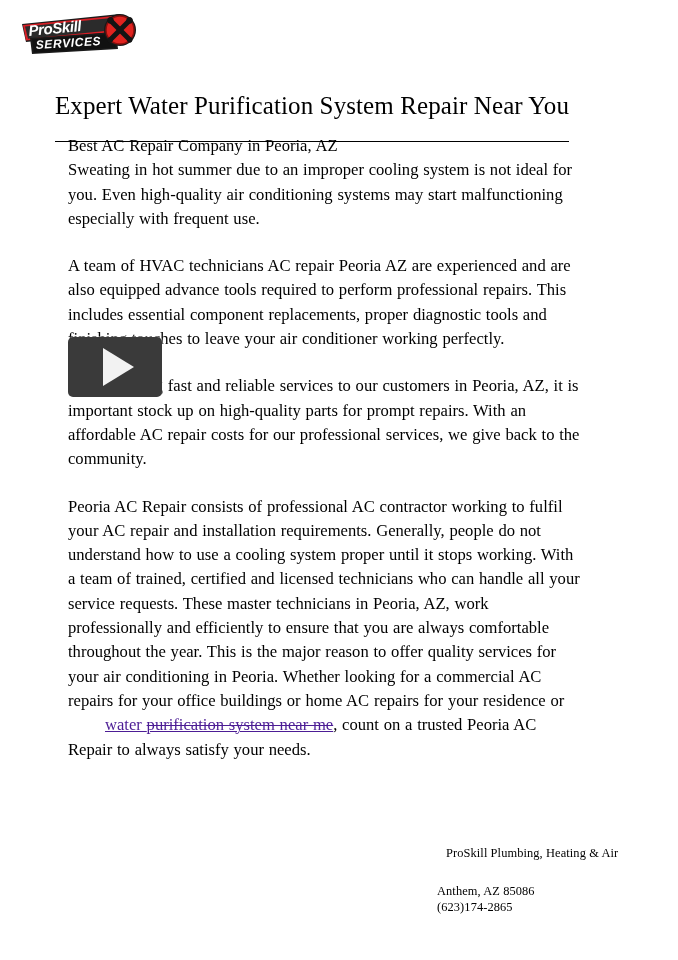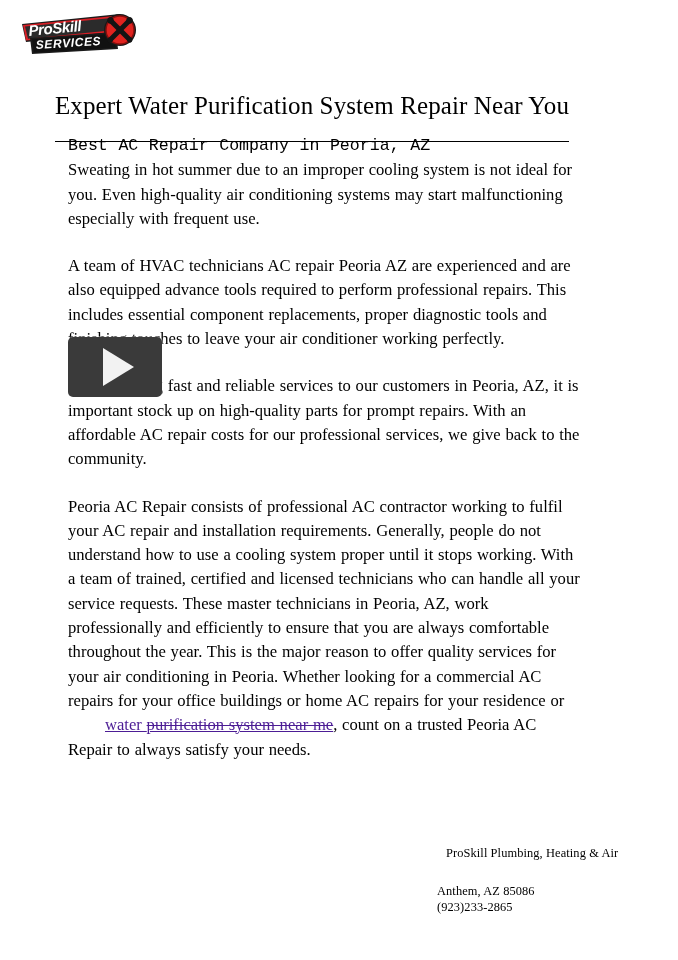--- a/index.html
+++ b/index.html
@@ -54,21 +54,21 @@
   }
   .para {
     font-size: 16.6px;
     line-height: 24.3px;
     margin: 0 0 23px 0;
     text-align: left;
     word-spacing: 0.6px;
   }
   .para:last-child { margin-bottom: 0; }
 
-  .lead-line { display: block; font-family: Liberation Mono, monospace; }
+  .lead-line { display: block; }
 
   a.doc-link {
     color: #4c1d95;
     text-decoration: underline;
     text-decoration-thickness: 1px;
     margin-left: 37px;
   }
   .struck {
     text-decoration: line-through;
     text-decoration-thickness: 1px;
@@ -173,15 +173,15 @@
 </div>
 
 <div class="video-overlay">
   <span class="play-triangle"></span>
 </div>
 
 <div class="footer">
   <div class="footer-company">ProSkill Plumbing, Heating &amp; Air</div>
   <div class="footer-address">
     <div>Anthem, AZ 85086</div>
-    <div>(923)233-2865</div>
+    <div>(623)174-2865</div>
   </div>
 </div>
 
 </body></html>

